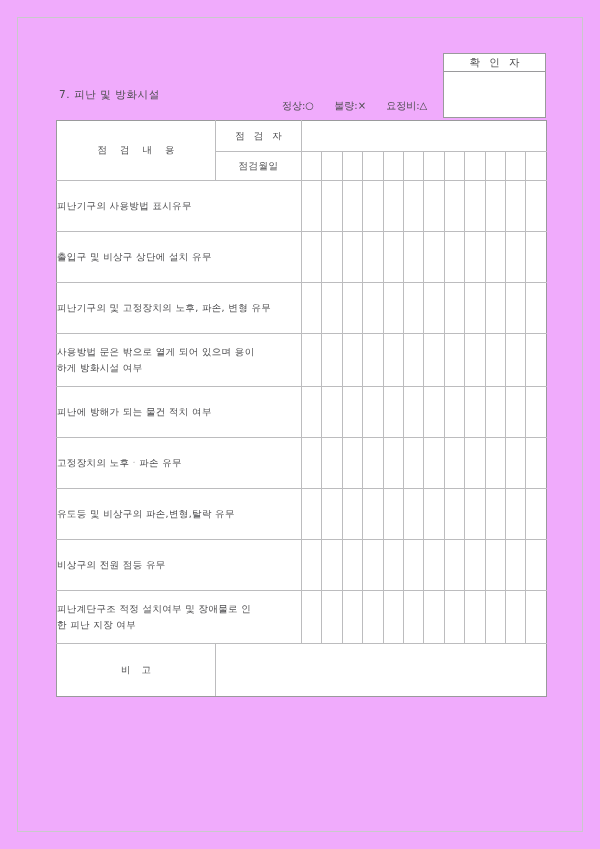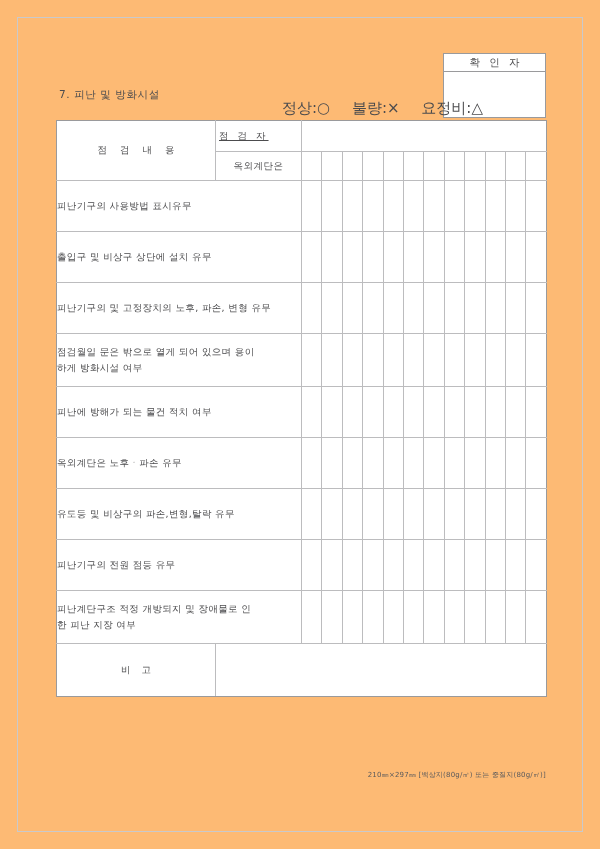--- a/index.html
+++ b/index.html
@@ -10,21 +10,21 @@
   }
   body {
     font-family: "DejaVu Sans", "Liberation Sans", sans-serif;
     color: #58585a;
   }
 
   .page {
     position: relative;
     width: 600px;
     height: 849px;
-    background: #fdba74;
+    background: #f0abfc;
     box-sizing: border-box;
     overflow: hidden;
   }
 
   
   .page-frame {
     position: absolute;
     left: 17px;
     top: 17px;
     width: 566px;
@@ -69,21 +69,21 @@
     letter-spacing: 0.6px;
     color: #4c4c4e;
     white-space: nowrap;
   }
 
   
   .legend {
     position: absolute;
     left: 282px;
     top: 99px;
-    font-size: 15px;
+    font-size: 10px;
     color: #4c4c4e;
     white-space: nowrap;
   }
   .legend .lg-item { margin-right: 17px; }
   .legend .lg-item:last-child { margin-right: 0; }
 
   
   .sheet {
     position: absolute;
     left: 56px;
@@ -107,26 +107,26 @@
 
   .hdr-content {
     text-align: center;
     font-size: 10.5px;
     letter-spacing: 5px;
     text-indent: 5px;
     color: #4c4c4e;
     white-space: nowrap;
   }
   .hdr-person {
+    text-align: center;
     height: 30px;
     font-size: 10px;
     letter-spacing: 3px;
     text-indent: 3px;
     white-space: nowrap;
-    text-decoration: underline;
   }
   .hdr-date {
     text-align: center;
     height: 28px;
     font-size: 10px;
     letter-spacing: 0.5px;
     white-space: nowrap;
   }
 
   .grid-cell { width: 20.4px; }
@@ -203,21 +203,21 @@
         <col style="width: 20.4px;">
         <col style="width: 20.4px;">
       </colgroup>
     <tbody id="sheet-body">
         <tr>
           <td class="hdr-content outer-l outer-t" rowspan="2">점   검   내   용</td>
           <td class="hdr-person outer-t">점 검 자</td>
           <td class="outer-t outer-r" colspan="12"></td>
         </tr>
         <tr>
-          <td class="hdr-date">옥외계단은</td>
+          <td class="hdr-date">점검월일</td>
           <td class="grid-cell"></td>
           <td class="grid-cell"></td>
           <td class="grid-cell"></td>
           <td class="grid-cell"></td>
           <td class="grid-cell"></td>
           <td class="grid-cell"></td>
           <td class="grid-cell"></td>
           <td class="grid-cell"></td>
           <td class="grid-cell"></td>
           <td class="grid-cell"></td>
@@ -270,21 +270,21 @@
           <td class="grid-cell" style="text-align: center;"></td>
           <td class="grid-cell" style="text-align: center;"></td>
           <td class="grid-cell" style="text-align: center;"></td>
           <td class="grid-cell" style="text-align: center;"></td>
           <td class="grid-cell" style="text-align: center;"></td>
           <td class="grid-cell" style="text-align: center;"></td>
           <td class="grid-cell outer-r" style="text-align: center;"></td>
         </tr>
         <tr class="row-2line">
           <td class="item-label outer-l" colspan="2">
-            <div>점검월일 문은 밖으로 열게 되어 있으며 용이</div>
+            <div>사용방법 문은 밖으로 열게 되어 있으며 용이</div>
             <div>하게 방화시설 여부</div>
           </td>
           <td class="grid-cell" style="text-align: center;"></td>
           <td class="grid-cell" style="text-align: center;"></td>
           <td class="grid-cell" style="text-align: center;"></td>
           <td class="grid-cell" style="text-align: center;"></td>
           <td class="grid-cell" style="text-align: center;"></td>
           <td class="grid-cell" style="text-align: center;"></td>
           <td class="grid-cell" style="text-align: center;"></td>
           <td class="grid-cell" style="text-align: center;"></td>
@@ -305,21 +305,21 @@
           <td class="grid-cell" style="text-align: center;"></td>
           <td class="grid-cell" style="text-align: center;"></td>
           <td class="grid-cell" style="text-align: center;"></td>
           <td class="grid-cell" style="text-align: center;"></td>
           <td class="grid-cell" style="text-align: center;"></td>
           <td class="grid-cell" style="text-align: center;"></td>
           <td class="grid-cell outer-r" style="text-align: center;"></td>
         </tr>
         <tr class="row-1line">
           <td class="item-label outer-l" colspan="2">
-            <div>옥외계단은 노후ㆍ파손 유무</div>
+            <div>고정장치의 노후ㆍ파손 유무</div>
           </td>
           <td class="grid-cell" style="text-align: center;"></td>
           <td class="grid-cell" style="text-align: center;"></td>
           <td class="grid-cell" style="text-align: center;"></td>
           <td class="grid-cell" style="text-align: center;"></td>
           <td class="grid-cell" style="text-align: center;"></td>
           <td class="grid-cell" style="text-align: center;"></td>
           <td class="grid-cell" style="text-align: center;"></td>
           <td class="grid-cell" style="text-align: center;"></td>
           <td class="grid-cell" style="text-align: center;"></td>
@@ -339,38 +339,38 @@
           <td class="grid-cell" style="text-align: center;"></td>
           <td class="grid-cell" style="text-align: center;"></td>
           <td class="grid-cell" style="text-align: center;"></td>
           <td class="grid-cell" style="text-align: center;"></td>
           <td class="grid-cell" style="text-align: center;"></td>
           <td class="grid-cell" style="text-align: center;"></td>
           <td class="grid-cell outer-r" style="text-align: center;"></td>
         </tr>
         <tr class="row-1line">
           <td class="item-label outer-l" colspan="2">
-            <div>피난기구의 전원 점등 유무</div>
+            <div>비상구의 전원 점등 유무</div>
           </td>
           <td class="grid-cell" style="text-align: center;"></td>
           <td class="grid-cell" style="text-align: center;"></td>
           <td class="grid-cell" style="text-align: center;"></td>
           <td class="grid-cell" style="text-align: center;"></td>
           <td class="grid-cell" style="text-align: center;"></td>
           <td class="grid-cell" style="text-align: center;"></td>
           <td class="grid-cell" style="text-align: center;"></td>
           <td class="grid-cell" style="text-align: center;"></td>
           <td class="grid-cell" style="text-align: center;"></td>
           <td class="grid-cell" style="text-align: center;"></td>
           <td class="grid-cell" style="text-align: center;"></td>
           <td class="grid-cell outer-r" style="text-align: center;"></td>
         </tr>
         <tr class="row-2line">
           <td class="item-label outer-l" colspan="2">
-            <div>피난계단구조 적정 개방되지 및 장애물로 인</div>
+            <div>피난계단구조 적정 설치여부 및 장애물로 인</div>
             <div>한 피난 지장 여부</div>
           </td>
           <td class="grid-cell" style="text-align: center;"></td>
           <td class="grid-cell" style="text-align: center;"></td>
           <td class="grid-cell" style="text-align: center;"></td>
           <td class="grid-cell" style="text-align: center;"></td>
           <td class="grid-cell" style="text-align: center;"></td>
           <td class="grid-cell" style="text-align: center;"></td>
           <td class="grid-cell" style="text-align: center;"></td>
           <td class="grid-cell" style="text-align: center;"></td>
@@ -379,15 +379,14 @@
           <td class="grid-cell" style="text-align: center;"></td>
           <td class="grid-cell outer-r" style="text-align: center;"></td>
         </tr>
         <tr>
           <td class="remark-label outer-l outer-b">비  고</td>
           <td class="remark-body outer-r outer-b" colspan="13"></td>
         </tr>
       </tbody>
   </table>
 
-  <div class="footer-note">210㎜×297㎜ [백상지(80g/㎡) 또는 중질지(80g/㎡)]</div>
 
 </div>
 
 </body></html>

